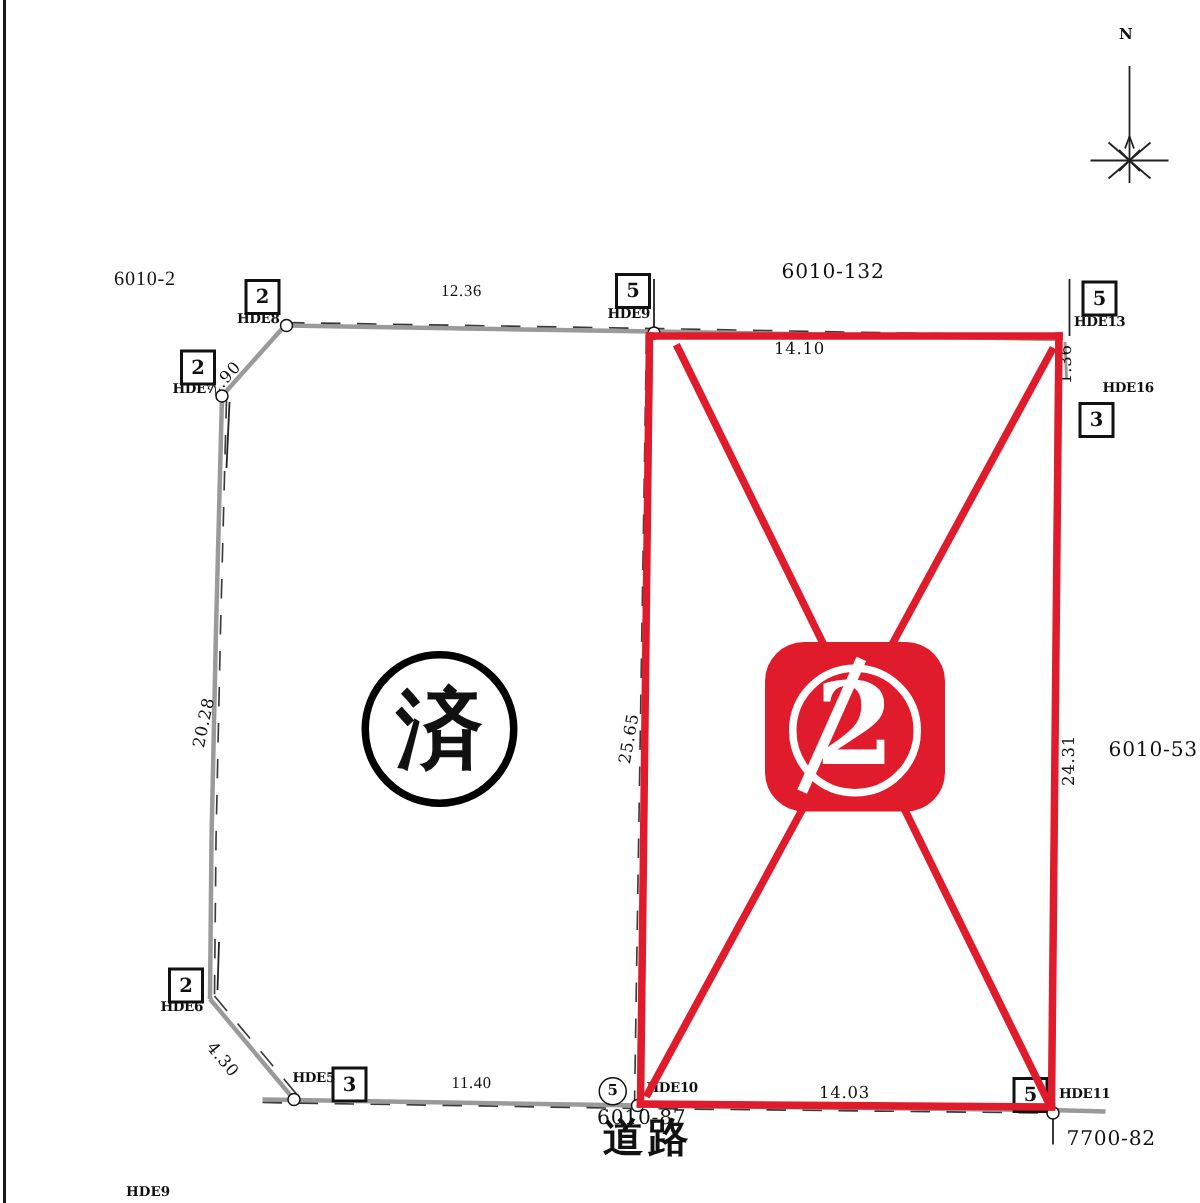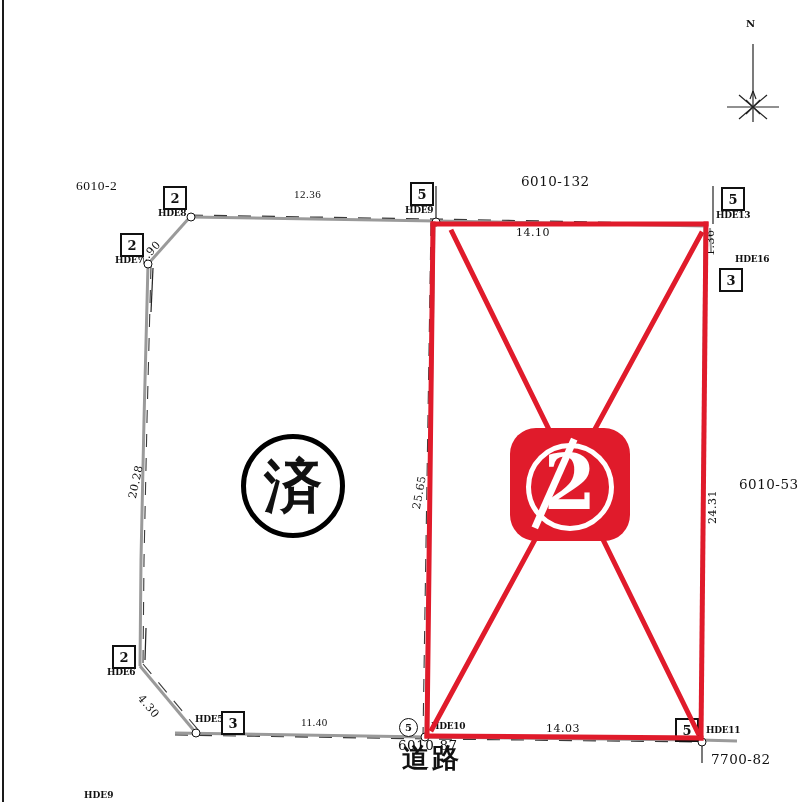--- a/index.html
+++ b/index.html
@@ -76,21 +76,21 @@
   </svg>
 
   <div id="under" class="layer">
       <div class="dim" style="left: 546px; top: 722px; transform: none;">14.03</div>
       <div class="mbox" style="left: 675px; top: 718px;">5</div>
     </div>
 
   <div id="labels" class="layer">
       <div class="plabel" style="left: 76px; top: 178px; font-family: Liberation Serif, serif;">6010-2</div>
       <div class="plabel" style="left: 521px; top: 173px;">6010-132</div>
-      <div class="plabel" style="left: 739px; top: 476px;">6010-53</div>
+      <div class="plabel" style="left: 739px; top: 492px;">6010-53</div>
       <div class="plabel" style="left: 711px; top: 751px;">7700-82</div>
       <div class="plabel" style="left: 398px; top: 737px;">6010-87</div>
       <div class="dim" style="left: 294px; top: 188px; transform: none; font-family: Liberation Serif, serif;">12.36</div>
       <div class="dim" style="left: 136px; top: 258px; transform: rotate(-48deg);">2.90</div>
       <div class="dim" style="left: 516px; top: 226px; transform: none;">14.10</div>
       <div class="dim" style="left: 704px; top: 256px; transform: rotate(-90deg);">1.36</div>
       <div class="dim" style="left: 126px; top: 497px; transform: rotate(-78deg);">20.28</div>
       <div class="dim" style="left: 410px; top: 508px; transform: rotate(-80deg);">25.65</div>
       <div class="dim" style="left: 706px; top: 524px; transform: rotate(-90deg);">24.31</div>
       <div class="dim" style="left: 145px; top: 692px; transform: rotate(50deg);">4.30</div>

